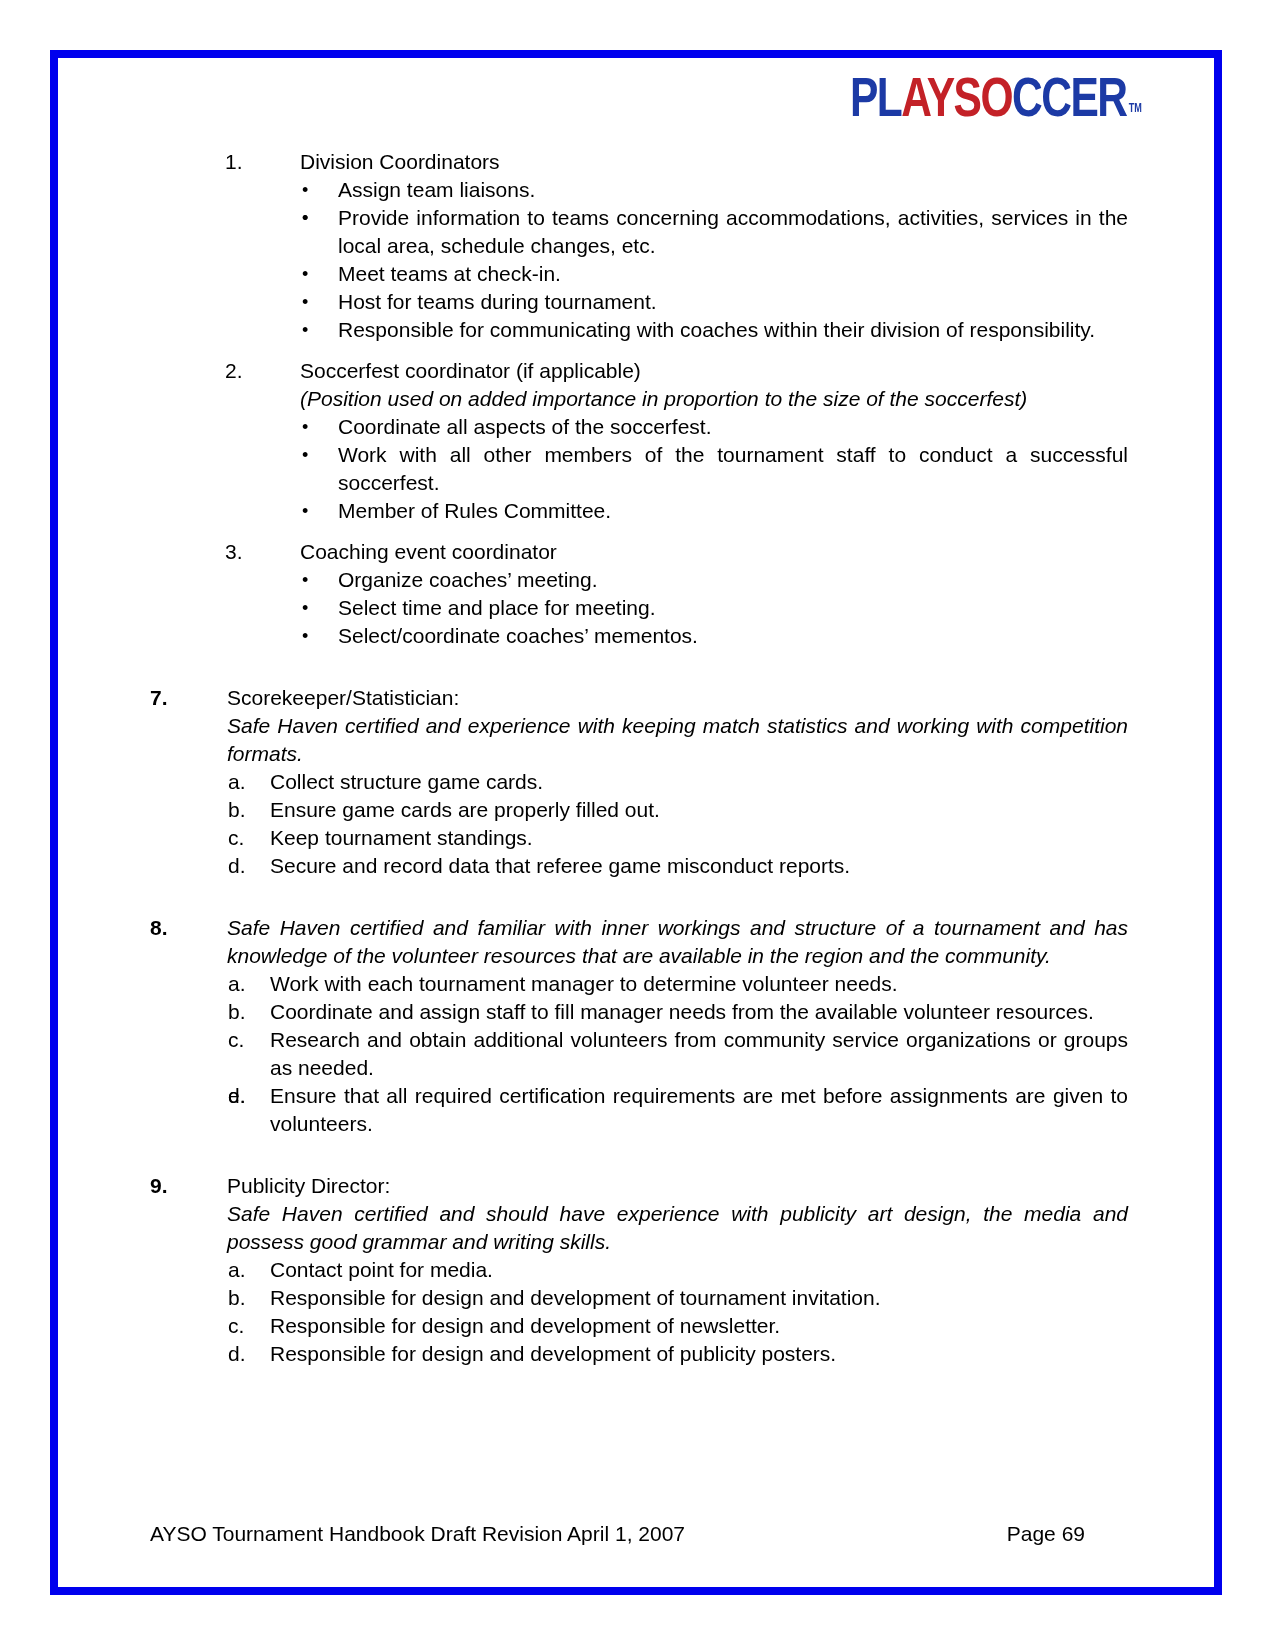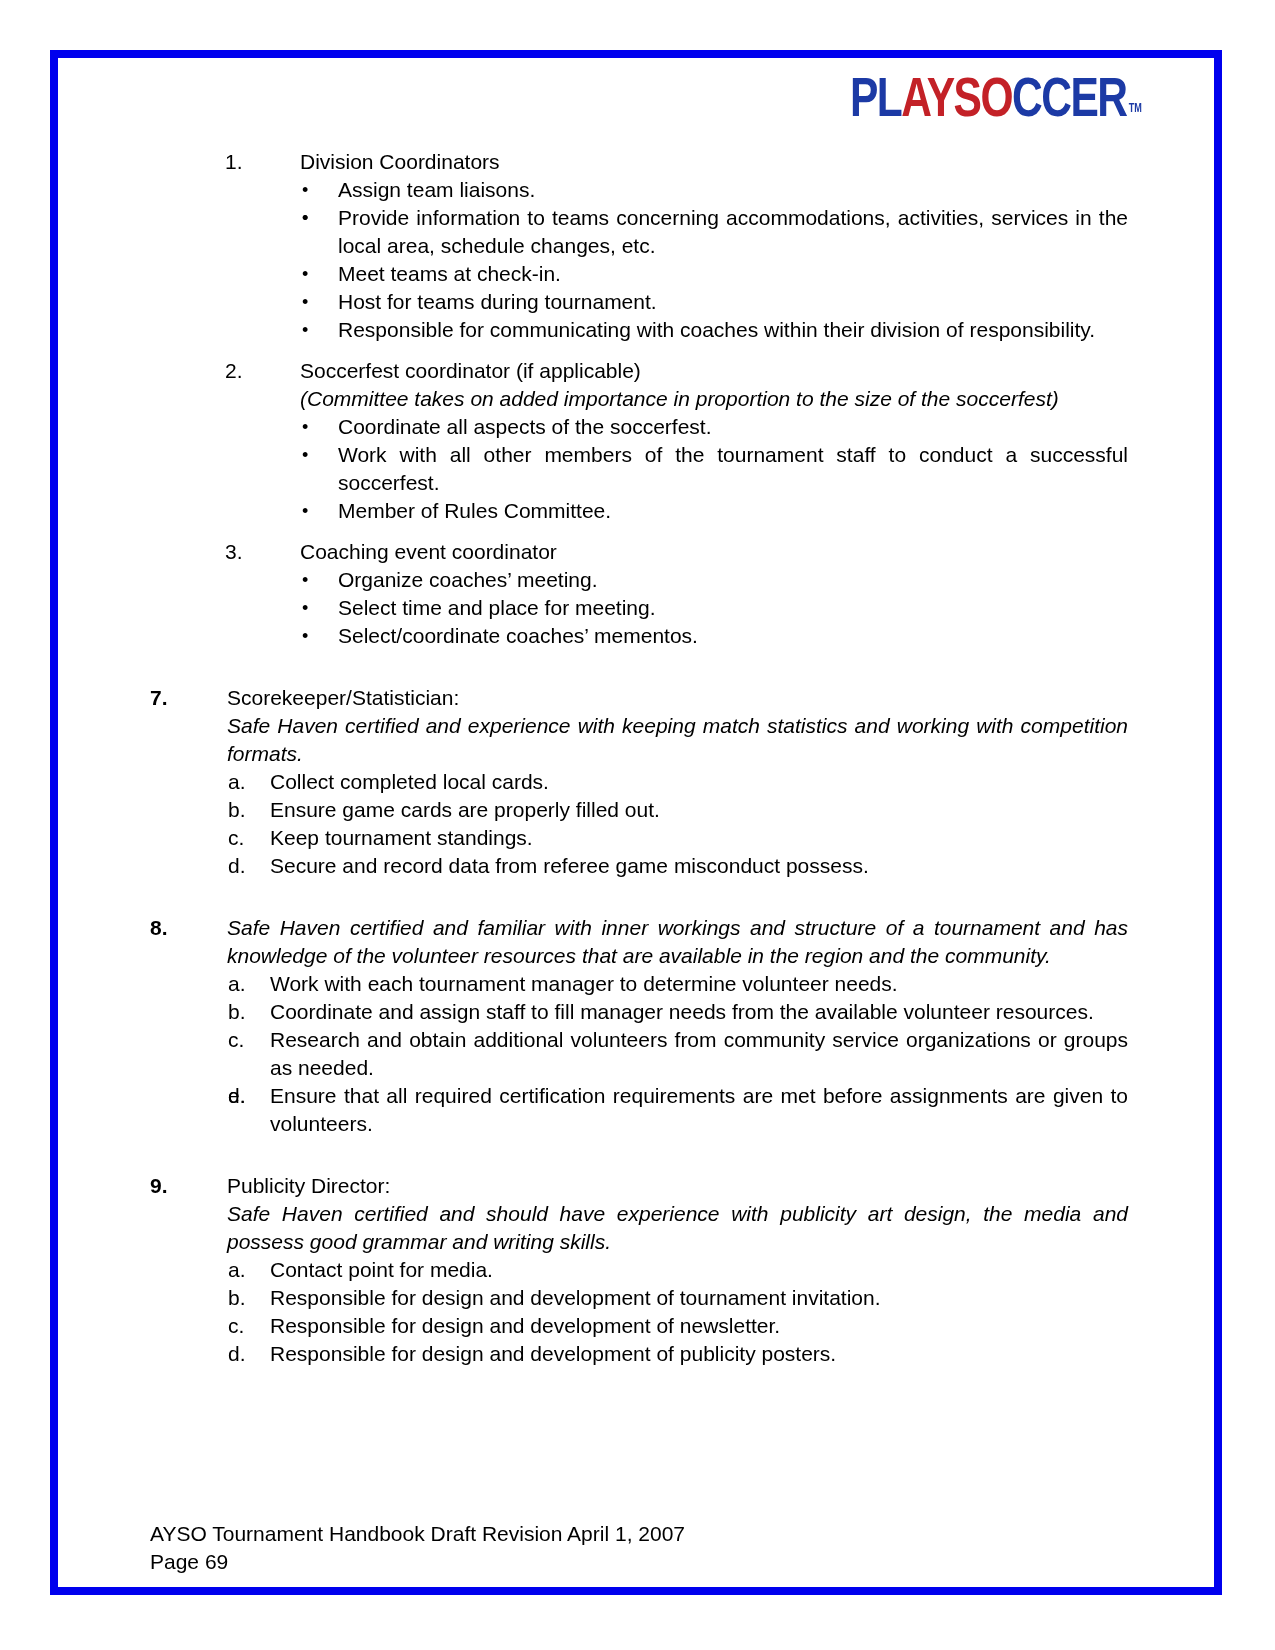--- a/index.html
+++ b/index.html
@@ -39,21 +39,21 @@
   .intro{font-style:italic;text-align:justify;}
   .l1 .intro{padding-left:77px;}
   .l2 .intro{padding-left:150px;}
   .bullet-item{position:relative;padding-left:188px;text-align:justify;}
   .bmark{position:absolute;left:152px;font-size:18px;}
   .abc-item{position:relative;padding-left:120px;text-align:justify;}
   .alabel{position:absolute;left:78px;}
   
   .footer{
     position:absolute;left:150px;top:1520px;width:978px;
-    font-size:21px;line-height:28px;display:flex;justify-content:flex-start;flex-direction:column;
+    font-size:21px;line-height:28px;display:flex;justify-content:space-between;
   }
   .footer .pageno{margin-right:43px;}
 </style>
 </head>
 <body>
 
 <div class="frame"></div>
 
 <div class="logo">
   <span class="lg-blue">PL</span><span class="lg-red">AYSO</span><span class="lg-blue">CCER</span><span class="tm">TM</span>
@@ -70,44 +70,44 @@
     <div class="bullet-item"><span class="bmark">•</span><span>Provide information to teams concerning accommodations, activities, services in the local area, schedule changes, etc.</span></div>
     <div class="bullet-item"><span class="bmark">•</span><span>Meet teams at check-in.</span></div>
     <div class="bullet-item"><span class="bmark">•</span><span>Host for teams during tournament.</span></div>
     <div class="bullet-item"><span class="bmark">•</span><span>Responsible for communicating with coaches within their division of responsibility.</span></div>
   </div>
 
   <div class="sec l2">
     <div class="sec-head">
       <span class="num">2.</span><span class="title">Soccerfest coordinator</span><span> (if applicable)</span>
     </div>
-    <div class="intro">(Committee takes on added importance in proportion to the size of the soccerfest)</div>
+    <div class="intro">(Position used on added importance in proportion to the size of the soccerfest)</div>
     <div class="bullet-item"><span class="bmark">•</span><span>Coordinate all aspects of the soccerfest.</span></div>
     <div class="bullet-item"><span class="bmark">•</span><span>Work with all other members of the tournament staff to conduct a successful soccerfest.</span></div>
     <div class="bullet-item"><span class="bmark">•</span><span>Member of Rules Committee.</span></div>
   </div>
 
   <div class="sec l2">
     <div class="sec-head">
       <span class="num">3.</span><span class="title">Coaching event coordinator</span>
     </div>
     <div class="bullet-item"><span class="bmark">•</span><span>Organize coaches’ meeting.</span></div>
     <div class="bullet-item"><span class="bmark">•</span><span>Select time and place for meeting.</span></div>
     <div class="bullet-item"><span class="bmark">•</span><span>Select/coordinate coaches’ mementos.</span></div>
   </div>
 
   <div class="sec l1">
     <div class="sec-head">
       <span class="num">7.</span><span class="title">Scorekeeper/Statistician:</span>
     </div>
     <div class="intro">Safe Haven certified and experience with keeping match statistics and working with competition formats.</div>
-    <div class="abc-item"><span class="alabel">a.</span><span>Collect completed local cards.</span></div>
+    <div class="abc-item"><span class="alabel">a.</span><span>Collect structure game cards.</span></div>
     <div class="abc-item"><span class="alabel">b.</span><span>Ensure game cards are properly filled out.</span></div>
     <div class="abc-item"><span class="alabel">c.</span><span>Keep tournament standings.</span></div>
-    <div class="abc-item"><span class="alabel">d.</span><span>Secure and record data from referee game misconduct possess.</span></div>
+    <div class="abc-item"><span class="alabel">d.</span><span>Secure and record data that referee game misconduct reports.</span></div>
   </div>
 
   <div class="sec l1">
     <div class="sec-head">
       <span class="num">8.</span>
     </div>
     <div class="intro">Safe Haven certified and familiar with inner workings and structure of a tournament and has knowledge of the volunteer resources that are available in the region and the community.</div>
     <div class="abc-item"><span class="alabel">a.</span><span>Work with each tournament manager to determine volunteer needs.</span></div>
     <div class="abc-item"><span class="alabel">b.</span><span>Coordinate and assign staff to fill manager needs from the available volunteer resources.</span></div>
     <div class="abc-item"><span class="alabel">c.</span><span>Research and obtain additional volunteers from community service organizations or groups as needed.</span></div>

